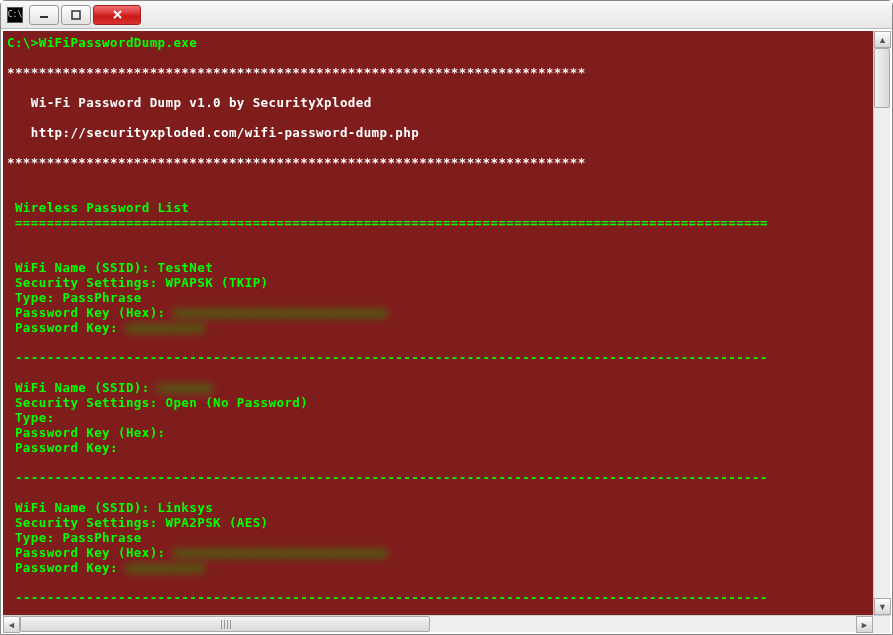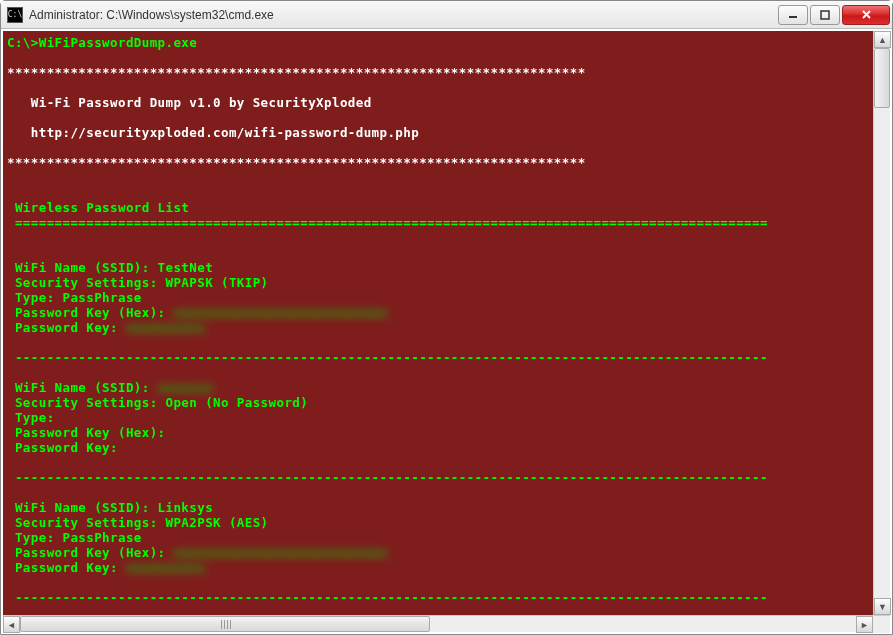--- a/index.html
+++ b/index.html
@@ -182,21 +182,20 @@
   }
 </style>
 </head>
 <body>
 
 <div class="window">
   <div class="titlebar">
     <div class="titlebar-icon">
         <span>C:\</span>
       </div>
-    <div class="titlebar-text">Administrator: C:\Windows\system32\cmd.exe</div>
     <div class="win-buttons">
       <div class="win-btn">
         <svg width="10" height="10">
             <line x1="1" y1="7" x2="9" y2="7" stroke="#333" stroke-width="2"></line>
           </svg>
       </div>
       <div class="win-btn">
         <svg width="10" height="10">
             <rect x="1" y="1" width="8" height="8" fill="none" stroke="#333" stroke-width="1.5"></rect>
           </svg>

